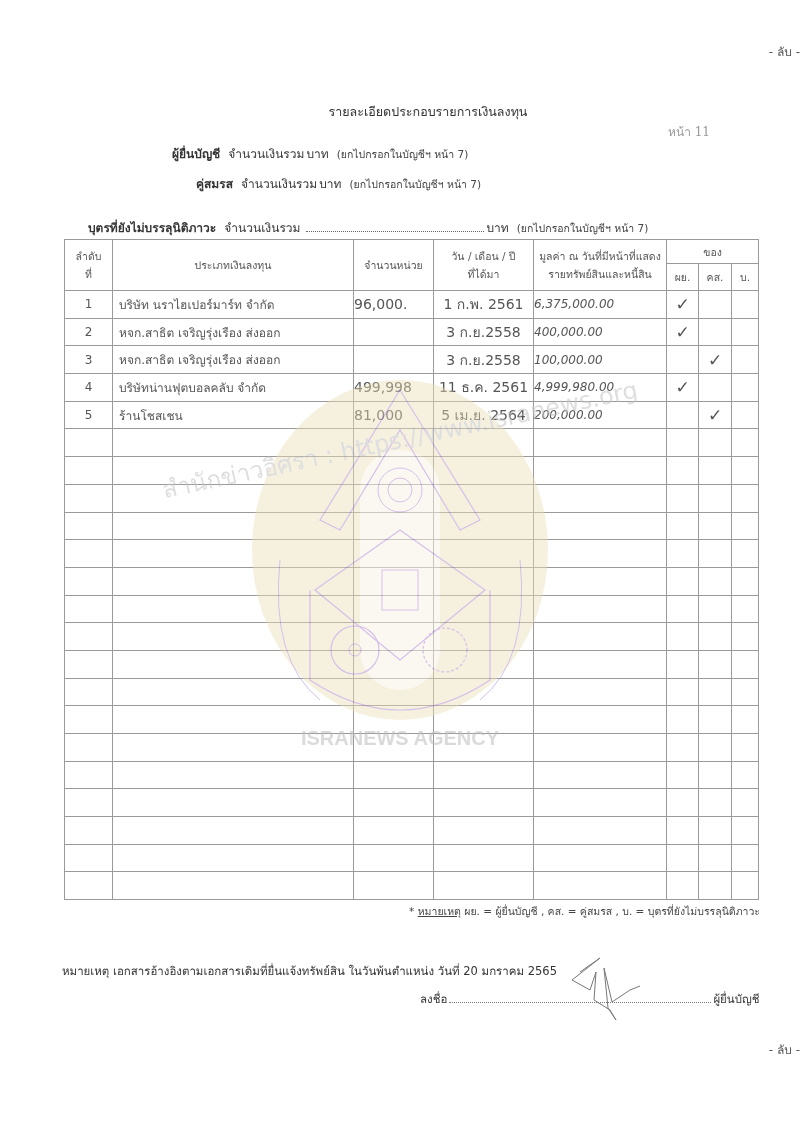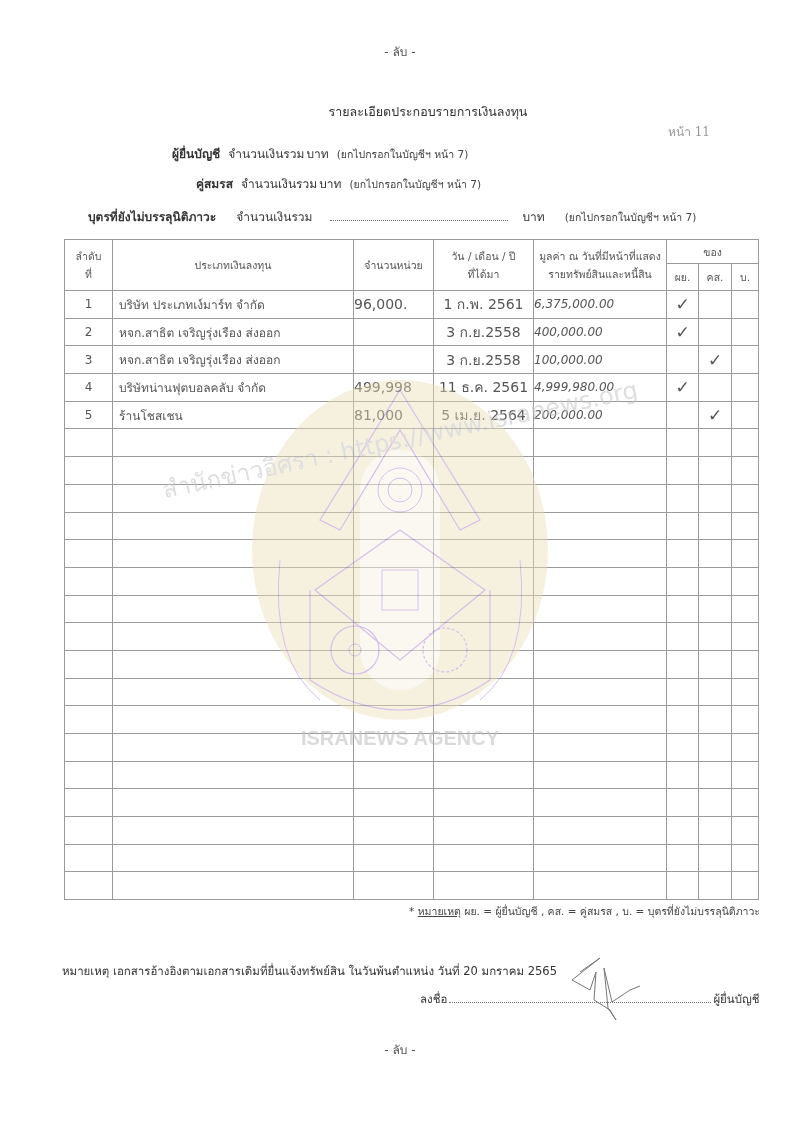--- a/index.html
+++ b/index.html
@@ -1,19 +1,19 @@
 <!DOCTYPE html>
 <html><head>
 <meta charset="utf-8">
 <style>
   html, body { margin:0; padding:0; background:#ffffff; }
   body { width:800px; height:1132px; position:relative; overflow:hidden;
          font-family:"DejaVu Sans", sans-serif; color:#444; }
   .abs { position:absolute; }
-  .secret { font-size:12px; color:#555; width:100%; text-align:center; }
+  .secret { font-size:12px; color:#555; width:100%; text-align:right; }
   .pageno { right:90px; top:78px; font-size:12px; color:#999; font-family:"DejaVu Serif", serif;margin-top:44px; }
   .title { left:0; width:100%; text-align:center; top:102px; font-size:12.5px; color:#333; padding-left:56px; box-sizing:border-box; }
   .sumline { font-size:12px; color:#333; white-space:nowrap; display:flex; align-items:baseline; }
   .sumline .lbl { font-weight:bold; margin-right:8px; }
   .sumline .dots { border-bottom:1px dotted #666; text-align:center; font-size:15px; color:#444; line-height:16px; display:inline-block; }
   .sumline .unit { margin-left:2px; }
   .sumline .note { margin-left:8px; font-size:10.5px; color:#444; }
   table.inv { position:absolute; left:64px; top:239px; width:694px; border-collapse:collapse; table-layout:fixed; }
   table.inv td, table.inv th { border:1px solid #9a9a9a; padding:0; font-weight:normal; color:#555; }
   table.inv th { font-size:10.5px; text-align:center; line-height:18px; }
@@ -45,21 +45,21 @@
   <span class="note">(ยกไปกรอกในบัญชีฯ หน้า 7)</span>
 </div>
 
 <div class="abs sumline" style="left:196px; top:174px;">
   <span class="lbl">คู่สมรส</span>
   <span>จำนวนเงินรวม</span>
   <span class="unit">บาท</span>
   <span class="note">(ยกไปกรอกในบัญชีฯ หน้า 7)</span>
 </div>
 
-<div class="abs sumline" style="left:88px; top:207px;gap:12px;">
+<div class="abs sumline" style="left:88px; top:218px;">
   <span class="lbl">บุตรที่ยังไม่บรรลุนิติภาวะ</span>
   <span>จำนวนเงินรวม</span>
   <span class="dots" style="width:178px; margin-left:6px;"></span>
   <span class="unit">บาท</span>
   <span class="note">(ยกไปกรอกในบัญชีฯ หน้า 7)</span>
 </div>
 
 <table class="inv">
   <colgroup>
     <col style="width:48px">
@@ -82,21 +82,21 @@
     </tr>
     <tr style="height:27px;">
       <th>ผย.</th>
       <th>คส.</th>
       <th>บ.</th>
     </tr>
   </thead>
   <tbody id="tbody">
     <tr>
       <td class="c-no">1</td>
-      <td class="c-type">บริษัท ประเภทเง์มาร์ท จำกัด</td>
+      <td class="c-type">บริษัท นราไฮเปอร์มาร์ท จำกัด</td>
       <td class="c-unit">96,000.</td>
       <td class="c-date">1 ก.พ. 2561</td>
       <td class="c-val">6,375,000.00</td>
       <td class="c-chk">✓</td>
       <td class="c-chk"></td>
       <td class="c-chk"></td>
     </tr>
     <tr>
       <td class="c-no">2</td>
       <td class="c-type">หจก.สาธิต เจริญรุ่งเรือง ส่งออก</td>

